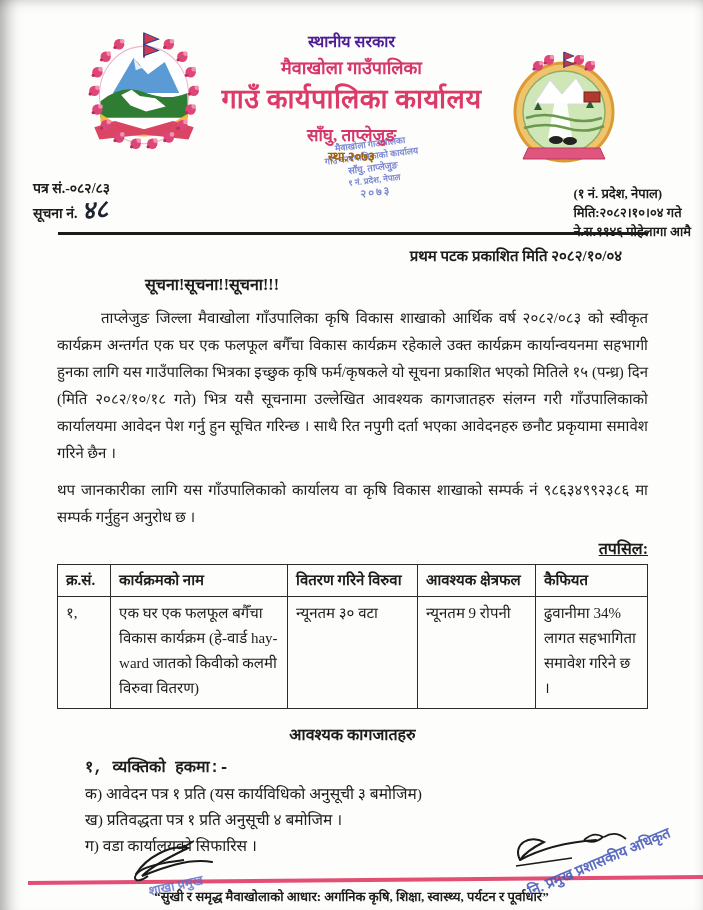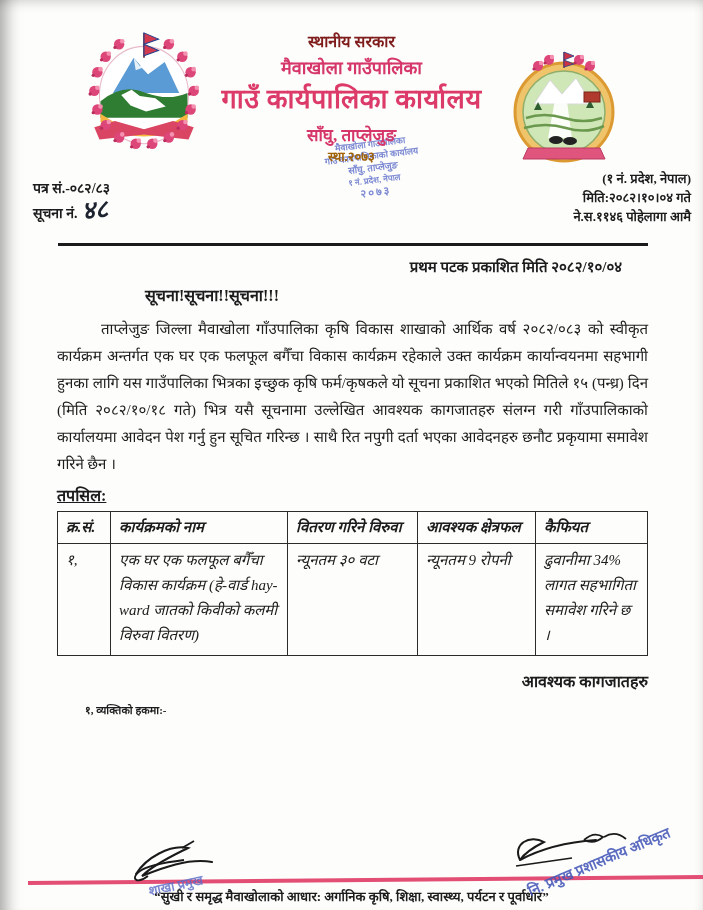--- a/index.html
+++ b/index.html
@@ -9,71 +9,71 @@
     width:703px; height:910px;
     margin:0 auto;
     background:#fdfdfb;
     overflow:hidden;
     font-family:"Liberation Serif","DejaVu Serif",serif;
     color:#1c1c1c;
     box-shadow: inset 20px 0 16px -14px rgba(0,0,0,.35),
                 inset 0 12px 12px -10px rgba(0,0,0,.18),
                 inset -10px 0 10px -9px rgba(0,0,0,.10);
   }
-  .content { padding:0 55px 0 57px;margin-top:11px; }
+  .content { padding:0 55px 0 57px; }
 
   
   .header { position:relative; height:232px; }
   .emblem-left  { position:absolute; left:86px;  top:26px; width:116px; height:136px; }
   .emblem-right { position:absolute; left:504px; top:48px; width:120px; height:122px; }
   .head-center { position:relative; z-index:2; text-align:center; padding-top:30px; }
-  .hl1 { font-size:16px; font-weight:bold; color:#7f1d1d;text-align:center; }
+  .hl1 { font-size:16px; font-weight:bold; color:#4c1d95;text-align:center; }
   .hl2 { font-size:18px; font-weight:bold; color:#d6376b; margin-top:3px; }
   .hl3 { font-size:27px; font-weight:bold; color:#dc3a68; letter-spacing:.5px; }
   .hl4 { font-size:17px; font-weight:bold; color:#d6376b; margin-top:7px; }
   .hl5 { font-size:13px; font-weight:bold; color:#a16207; margin-top:1px; }
   .stamp {
     position:absolute; z-index:1; left:288px; top:138px; width:170px;
     transform:rotate(-7deg); text-align:center;
     color:#5a6ac8; opacity:.78; line-height:12px; font-weight:bold;
   }
   .stamp .s0{font-size:9px;} .stamp .s1{font-size:9px;} .stamp .s2{font-size:9.5px;}
   .stamp .s3{font-size:8.5px;} .stamp .s4{font-size:11px; letter-spacing:2px;}
   .ref-left  { position:absolute; left:33px; top:178px; font-size:14px; font-weight:bold; line-height:21px; }
   .hand-no {
     display:inline-block; font-size:25px; color:#1d2430;
     transform:rotate(-6deg) skewX(-12deg); margin-left:6px; font-weight:bold;
   }
-  .ref-right { position:absolute; right:12px; top:169px; text-align:right;
+  .ref-right { position:absolute; right:12px; top:184px; text-align:left;
                font-size:13px; font-weight:bold; line-height:19px; }
 
   .divider { height:3px; background:#1b1b1b; margin:0 0 0 1px; }
 
   
   .published { margin-top:10px; text-align:right; padding-right:26px;
                font-size:15px; font-weight:bold; }
   .notice-words { margin-top:8px; display:flex; 
                   padding:0 92px 0 88px; font-size:16px; font-weight:bold; }
   .para { margin-top:10px; font-size:15px; line-height:27px; text-align:justify; }
   .para.indent { text-indent:44px; }
 
   
-  .tbl-title { margin-top:6px; text-align:left; font-size:16px; font-weight:bold;
+  .tbl-title { margin-top:6px; text-align:right; font-size:16px; font-weight:bold;
                text-decoration:underline; }
   table.notice-table { margin-top:5px; width:100%; border-collapse:collapse; font-size:15px; }
   table.notice-table th, table.notice-table td {
-    border:1.6px solid #2b2b2b; padding:4px 8px; text-align:left; vertical-align:top;font-style:italic;
+    border:1.6px solid #2b2b2b; padding:4px 8px; text-align:left; vertical-align:top;
   }
   table.notice-table th { font-weight:bold; height:32px; }
   table.notice-table td { height:112px; line-height:25px; }
   .c0{width:9%;} .c1{width:30%;} .c2{width:22%;} .c3{width:20%;} .c4{width:19%;}
 
   
-  .docs-title { margin-top:14px; text-align:right; font-size:16px; font-weight:bold; }
-  .docs-sub { margin-top:10px; margin-left:28px; font-size:11px; font-weight:bold; }
+  .docs-title { margin-top:14px; text-align:center; font-size:16px; font-weight:bold; }
+  .docs-sub { margin-top:10px; margin-left:28px; font-size:16px; font-weight:bold;font-family:Liberation Mono, monospace; }
   .docs-list { margin-left:28px; margin-top:4px; list-style:none; }
   .docs-list li { font-size:15.5px; line-height:26px; }
 
   
   .sig-left  { position:absolute; left:128px; bottom:24px; z-index:4; }
   .sig-right { position:absolute; left:512px; bottom:38px; z-index:4; }
   .stamp-left {
     position:absolute; left:148px; bottom:16px; z-index:3;
     transform:rotate(-12deg); color:#5a6ac8; opacity:.8;
     font-size:13px; font-weight:bold; white-space:nowrap;
@@ -186,20 +186,21 @@
 
     <div class="published">प्रथम पटक प्रकाशित मिति २०८२/१०/०४</div>
 
     <div class="notice-words">
       <span>सूचना!</span>
       <span>सूचना!!</span>
       <span>सूचना!!!</span>
     </div>
 
     <p class="para indent">ताप्लेजुङ जिल्ला मैवाखोला गाँउपालिका कृषि विकास शाखाको आर्थिक वर्ष २०८२/०८३ को स्वीकृत कार्यक्रम अन्तर्गत एक घर एक फलफूल बगैँचा विकास कार्यक्रम रहेकाले उक्त कार्यक्रम कार्यान्वयनमा सहभागी हुनका लागि यस गाउँपालिका भित्रका इच्छुक कृषि फर्म/कृषकले यो सूचना प्रकाशित भएको मितिले १५ (पन्ध्र) दिन (मिति २०८२/१०/१८ गते) भित्र यसै सूचनामा उल्लेखित आवश्यक कागजातहरु संलग्न गरी गाँउपालिकाको कार्यालयमा आवेदन पेश गर्नु हुन सूचित गरिन्छ । साथै रित नपुगी दर्ता भएका आवेदनहरु छनौट प्रकृयामा समावेश गरिने छैन ।</p>
+    <p class="para">थप जानकारीका लागि यस गाँउपालिकाको कार्यालय वा कृषि विकास शाखाको सम्पर्क नं ९८६३४९९२३८६ मा सम्पर्क गर्नुहुन अनुरोध छ ।</p>
 
     <div class="tbl-title">तपसिल:</div>
 
     <table class="notice-table">
       <thead>
         <tr>
           <th class="c0">क्र.सं.</th>
           <th class="c1">कार्यक्रमको नाम</th>
           <th class="c2">वितरण गरिने विरुवा</th>
           <th class="c3">आवश्यक क्षेत्रफल</th>
@@ -212,20 +213,25 @@
           <td>एक घर एक फलफूल बगैँचा विकास कार्यक्रम (हे-वार्ड hay-ward जातको किवीको कलमी विरुवा वितरण)</td>
           <td>न्यूनतम ३० वटा</td>
           <td>न्यूनतम 9 रोपनी</td>
           <td>ढुवानीमा 34% लागत सहभागिता समावेश गरिने छ ।</td>
         </tr>
       </tbody>
     </table>
 
     <div class="docs-title">आवश्यक कागजातहरु</div>
     <div class="docs-sub">१, व्यक्तिको हकमा:-</div>
+    <ul class="docs-list">
+      <li>क) आवेदन पत्र १ प्रति (यस कार्यविधिको अनुसूची ३ बमोजिम)</li>
+      <li>ख) प्रतिवद्धता पत्र १ प्रति अनुसूची ४ बमोजिम ।</li>
+      <li>ग) वडा कार्यालयको सिफारिस ।</li>
+    </ul>
   </div>
 
   <svg class="sig-left" width="100" height="48" viewBox="0 0 100 48">
     <path d="M8 36 C 18 20, 42 6, 60 10 C 48 16, 26 26, 14 38 C 34 30, 60 20, 84 24" stroke="#1a1a1a" stroke-width="2" fill="none" stroke-linecap="round"></path>
     <path d="M20 38 c -12 9 -18 2 -8 -5 c 8 -6 28 -9 44 -11" stroke="#1a1a1a" stroke-width="1.8" fill="none"></path>
     <path d="M54 10 l 12 -7" stroke="#1a1a1a" stroke-width="1.8" fill="none"></path>
   </svg>
   <div class="stamp-left">शाखा प्रमुख</div>
 
   <svg class="sig-right" width="118" height="42" viewBox="0 0 118 42">

